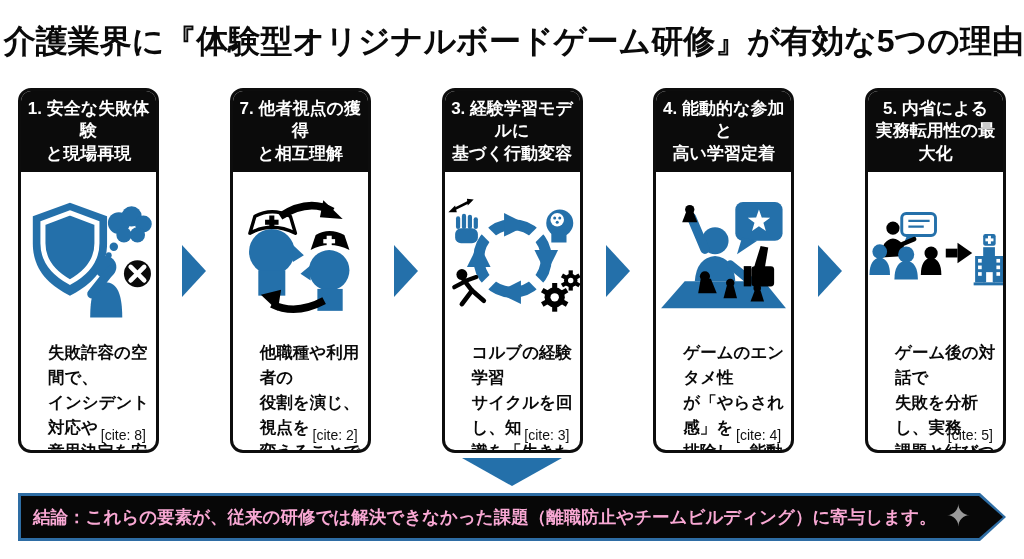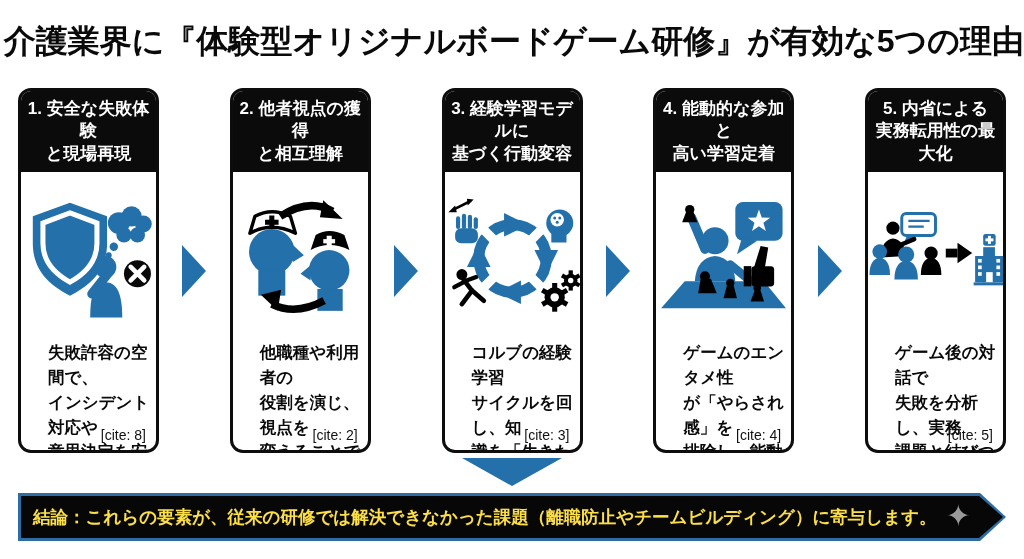--- a/index.html
+++ b/index.html
@@ -44,21 +44,21 @@
     border-top:28px solid #2470aa;
   }
   .bar-outer{
     margin:7px 18px 0;background:#2e6da4;padding:3px;
     clip-path:polygon(0 0,calc(100% - 26px) 0,100% 50%,calc(100% - 26px) 100%,0 100%);
   }
   .bar-inner{
     background:#070707;height:42px;display:flex;align-items:center;position:relative;
     clip-path:polygon(0 0,calc(100% - 24px) 0,100% 50%,calc(100% - 24px) 100%,0 100%);
   }
-  .bar-text{color:#fde047;font-weight:800;font-size:17.5px;padding-left:12px;white-space:nowrap;}
+  .bar-text{color:#f9a8d4;font-weight:800;font-size:17.5px;padding-left:12px;white-space:nowrap;}
   .sparkle{
     position:absolute;right:32px;top:50%;transform:translateY(-52%);
     color:#9a9a9a;font-size:30px;line-height:1;
   }
 </style>
 </head>
 <body>
 
 <div class="title">介護業界に『体験型オリジナルボードゲーム研修』が有効な5つの理由</div>
 
@@ -92,21 +92,21 @@
 インシデント対応や
 意思決定を安全に
 体験・内省。</div>
     <div class="cite">[cite: 8]</div>
   </div>
 
   <div class="gap-arrow"></div>
 
   <div class="card">
     <div class="card-header">
-      <span>2. 他者視点の獲得
+      <span>7. 他者視点の獲得
 と相互理解</span>
     </div>
     <div class="icon-area">
       <svg width="150" height="140" viewBox="0 0 160 142">
         <circle cx="46" cy="66" r="27" fill="#2470aa"></circle>
         <polygon points="71,58 84,70 71,78" fill="#2470aa"></polygon>
         <rect x="30" y="88" width="32" height="30" fill="#2470aa"></rect>
         <path d="M20 44 Q46 30 74 44 L68 24 Q46 13 26 24 Z" fill="#fff" stroke="#000" stroke-width="4" stroke-linejoin="round"></path>
         <rect x="43" y="23" width="6" height="16" fill="#000"></rect>
           <rect x="38" y="28" width="16" height="6" fill="#000"></rect>

